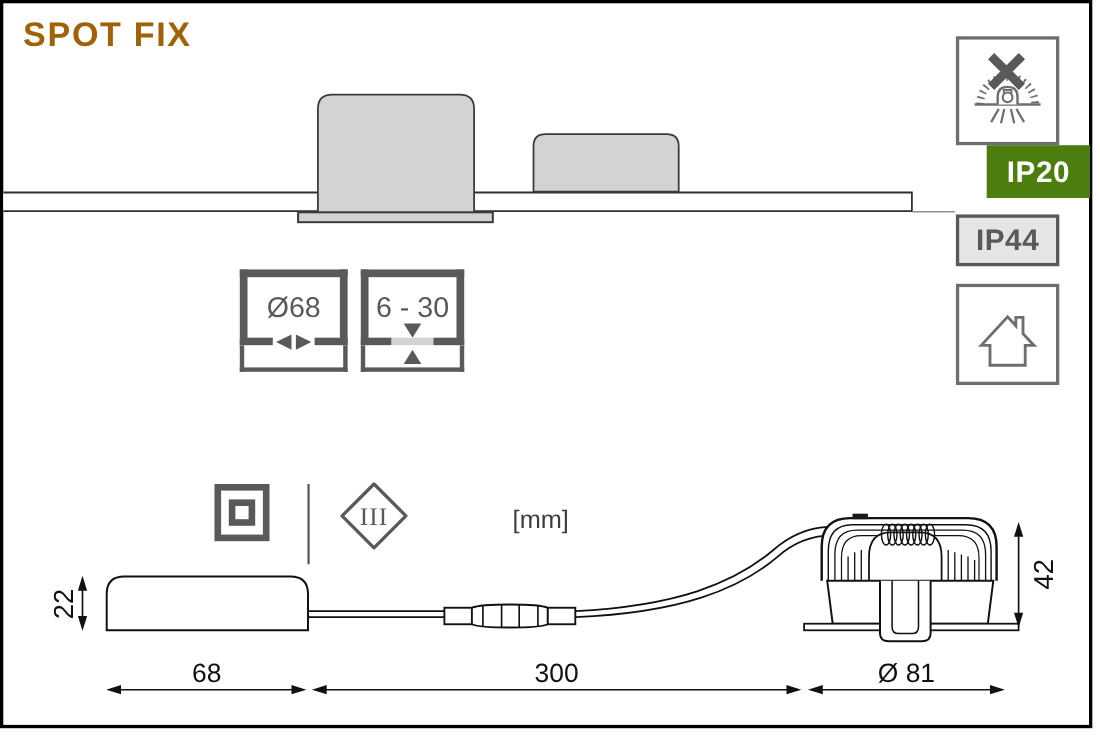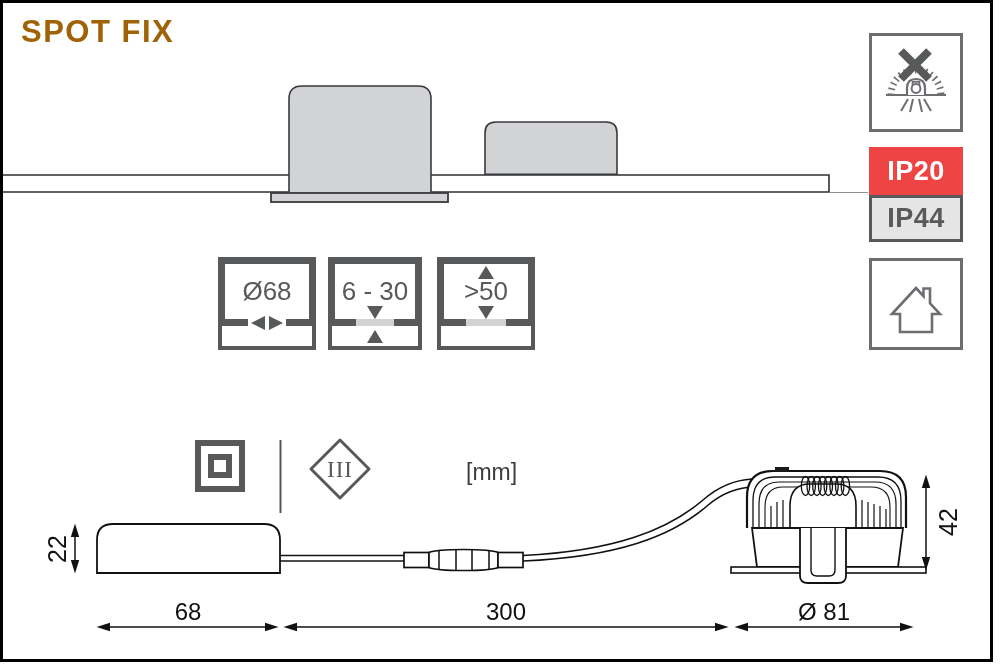--- a/index.html
+++ b/index.html
@@ -8,24 +8,24 @@
   .frame{position:absolute;left:0;top:0;width:993px;height:662px;border:3px solid #000;
          box-sizing:border-box;}
   .title{position:absolute;left:21px;top:14px;font-size:31px;font-weight:700;color:#a16207;
          letter-spacing:1.5px;}
   .art{position:absolute;left:0;top:0;}
   
   .icon-box{position:absolute;left:869px;width:94px;border:3px solid #6D6E71;background:#fff;
             box-sizing:border-box;display:flex;align-items:center;justify-content:center;}
   .ip{position:absolute;left:869px;width:94px;display:flex;align-items:center;justify-content:center;
       font-weight:700;font-size:27px;box-sizing:border-box;letter-spacing:.5px;}
-  .ip20{top:147px;height:48px;background:#ef4444;color:#fff;}
+  .ip20{top:132px;height:48px;background:#4d7c0f;color:#fff;margin-left:28px;}
   .ip44{top:195px;height:47px;background:#e5e5e5;border:3px solid #58595B;color:#58595B;}
   
-  .pb{position:absolute;top:257px;height:98px;background:#fff;}
+  .pb{position:absolute;top:245px;height:98px;background:#fff;}
   .bar{position:absolute;background:#58595B;}
   .lightbar{position:absolute;background:#D1D3D4;}
   .sub{position:absolute;left:0;right:0;top:69px;height:24px;border:4px solid #58595B;border-top:0;
        background:#fff;box-sizing:border-box;}
   .lbl{position:absolute;left:0;top:7px;height:55px;width:100%;display:flex;align-items:center;
        justify-content:center;color:#58595B;font-size:26px;}
   .tri{position:absolute;width:0;height:0;z-index:2;}
   
   .c2o{position:absolute;left:195px;top:440px;width:50px;height:52px;border:6px solid #58595B;
        box-sizing:border-box;}
@@ -167,32 +167,20 @@
     <div class="bar" style="left:87px;top:0;width:7px;height:69px;"></div>
     <div class="bar" style="left:0;top:62px;width:28px;height:7px;"></div>
     <div class="lightbar" style="left:28px;top:62px;width:38px;height:7px;"></div>
     <div class="bar" style="left:66px;top:62px;width:28px;height:7px;"></div>
     <div class="tri" style="left:39px;top:49px;border-left:8px solid transparent;border-right:8px solid transparent;border-top:13px solid #58595B;"></div>
     <div class="tri" style="left:39px;top:73px;border-left:8px solid transparent;border-right:8px solid transparent;border-bottom:13px solid #58595B;"></div>
     <div class="lbl">6 - 30</div>
     <div class="sub"></div>
   </div>
 
-  <div class="pb" style="left:437px;width:98px;">
-    <div class="bar" style="left:0;top:0;width:98px;height:7px;"></div>
-    <div class="bar" style="left:0;top:0;width:7px;height:69px;"></div>
-    <div class="bar" style="left:91px;top:0;width:7px;height:69px;"></div>
-    <div class="bar" style="left:0;top:62px;width:29px;height:7px;"></div>
-    <div class="lightbar" style="left:29px;top:62px;width:40px;height:7px;"></div>
-    <div class="bar" style="left:69px;top:62px;width:29px;height:7px;"></div>
-    <div class="tri" style="left:41px;top:9px;border-left:8px solid transparent;border-right:8px solid transparent;border-bottom:13px solid #58595B;"></div>
-    <div class="tri" style="left:41px;top:49px;border-left:8px solid transparent;border-right:8px solid transparent;border-top:13px solid #58595B;"></div>
-    <div class="lbl">&gt;50</div>
-    <div class="sub"></div>
-  </div>
 
   <div class="c2o">
     <div class="c2i"></div>
   </div>
 
   <svg class="dia" width="64" height="64" viewBox="0 0 64 64">
     <polygon points="32,3 61,32 32,61 3,32" fill="#fff" stroke="#58595B" stroke-width="3" stroke-linejoin="round"></polygon>
     <text x="32" y="40" text-anchor="middle" font-family="Liberation Serif, serif" font-size="23" letter-spacing="1" fill="#58595B">III</text>
   </svg>
 

